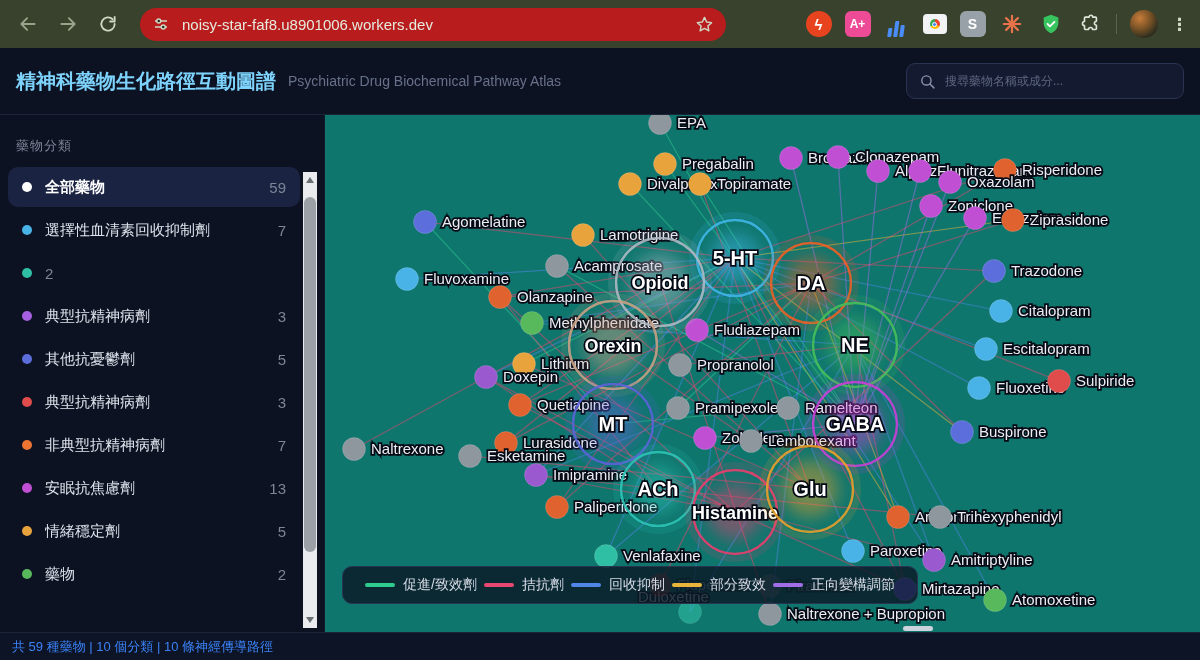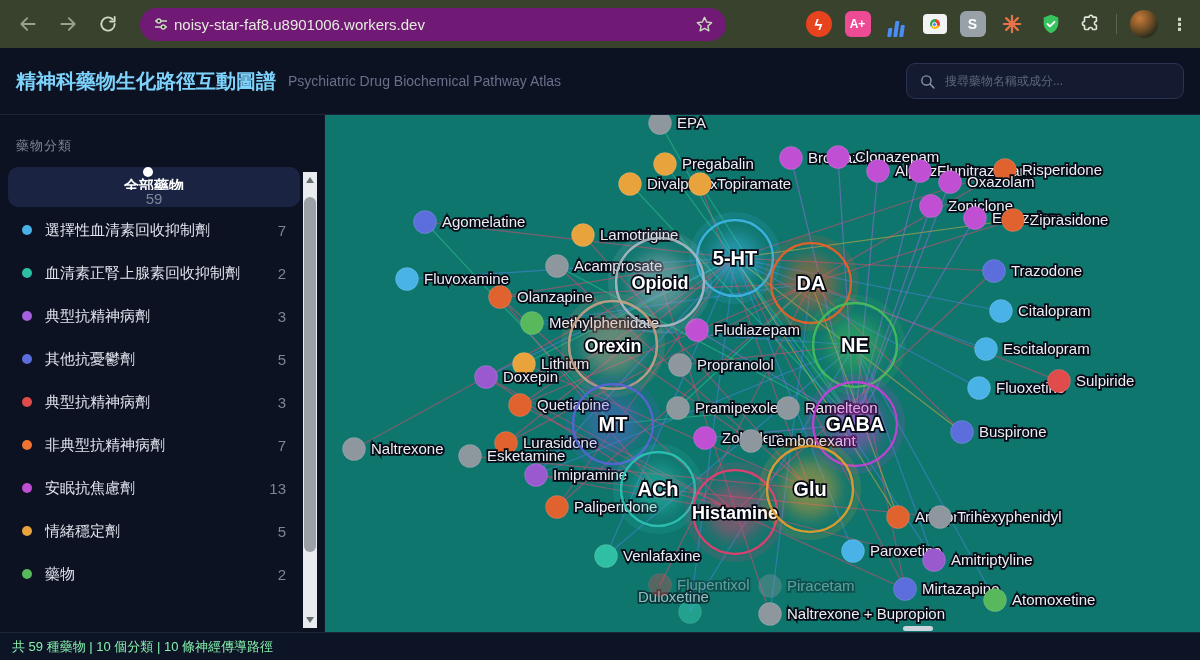--- a/index.html
+++ b/index.html
@@ -4,22 +4,22 @@
 <style>
   * { margin:0; padding:0; box-sizing:border-box; }
   html,body { width:1200px; height:660px; overflow:hidden; background:#0c1222;
     font-family:"Liberation Sans","DejaVu Sans",sans-serif; }
 
   
   .browser-bar { height:48px; background:#38422d; display:flex; align-items:center;
     padding:0 12px; gap:8px; }
   .nav-btn { width:32px; height:32px; display:flex; align-items:center; justify-content:center;
     border-radius:50%; flex:0 0 auto; }
-  .url-pill { width:586px; height:33px; background:#701a75; border-radius:17px;
-    display:flex; align-items:center; padding:0 12px; gap:4px; margin-left:8px; }
+  .url-pill { width:586px; height:33px; background:#b91c1c; border-radius:17px;
+    display:flex; align-items:center; padding:0 12px; gap:12px; margin-left:8px; }
   .url-text { color:#e6eadf; font-size:15px; flex:1; white-space:nowrap; overflow:hidden; }
   .ext-row { margin-left:auto; display:flex; align-items:center; gap:13px; }
   .ext { width:26px; height:26px; display:flex; align-items:center; justify-content:center;
     font-weight:bold; flex:0 0 auto; }
   .ext-bolt { border-radius:50%; background:#e8431f; color:#fff; font-size:15px; }
   .ext-translate { border-radius:6px; background:#ee4b96; color:#fff; font-size:12px; }
   .ext-bars { display:flex; align-items:flex-end; gap:2px; transform:skewX(-8deg); }
   .ext-bars span { width:4px; background:#4b8df8; border-radius:1px; display:block; }
   .ext-window { width:24px; height:20px; background:#f1f3f4; border-radius:4px;
     display:flex; align-items:center; justify-content:center; }
@@ -45,21 +45,21 @@
   .search input { background:transparent; border:none; outline:none; color:#cfd6e8;
     font-size:12px; width:100%; font-family:inherit; }
   .search input::placeholder { color:#5d6680; }
 
   
   .app-body { display:flex; height:517px; }
   .sidebar { width:325px; position:relative; border-right:1px solid #121a2e; background:#0c1222; }
   .side-title { color:#7d8596; font-size:13px; margin:22px 0 12px 16px; letter-spacing:1px; }
   .side-item { display:flex; align-items:center; height:40px; margin:3px 24px 3px 8px;
     padding:0 14px; border-radius:10px; }
-  .side-item.active { background:#1b2342;flex-direction:column; }
+  .side-item.active { background:#1b2342; }
   .dot { width:10px; height:10px; border-radius:50%; margin-right:13px; flex:0 0 auto; }
   .side-label { color:#dfe3ec; font-size:15px; flex:1; white-space:nowrap; overflow:hidden; }
   .side-item.active .side-label { color:#ffffff; font-weight:700; }
   .side-count { color:#7d8596; font-size:15px; }
 
   .scrollbar { position:absolute; right:7px; top:57px; bottom:4px; width:14px; background:#e9ebee; }
   .sb-arrow { position:absolute; left:0; width:14px; height:16px; display:flex;
     align-items:center; justify-content:center; }
   .sb-arrow.up { top:0; } .sb-arrow.down { bottom:0; }
   .tri-up { width:0; height:0; border-left:4px solid transparent; border-right:4px solid transparent;
@@ -76,21 +76,21 @@
     background:rgba(10,15,30,0.74); border:1px solid #2a3352; border-radius:10px;
     display:flex; align-items:center; justify-content:space-between; padding:0 22px; }
   .legend-item { display:flex; align-items:center; gap:8px; }
   .legend-swatch { width:30px; height:4px; border-radius:2px; }
   .legend-label { color:#d8dce8; font-size:14px; white-space:nowrap; }
 
   .hthumb { position:absolute; left:578px; top:511px; width:30px; height:5px;
     background:#cdd3dc; border-radius:3px; }
 
   .app-footer { height:28px; background:#0d1426; border-top:1px solid #1b2438;
-    display:flex; align-items:center; padding:0 12px; color:#86efac; font-size:13px; }
+    display:flex; align-items:center; padding:0 12px; color:#3b82f6; font-size:13px; }
 </style>
 </head>
 <body>
 
 <div class="browser-bar">
   <span class="nav-btn">
     <svg width="20" height="20" viewBox="0 0 24 24">
         <path d="M20 12H5M11 5l-7 7 7 7" stroke="#97a48a" stroke-width="2.2" fill="none" stroke-linecap="round" stroke-linejoin="round"></path>
       </svg>
   </span>
@@ -185,21 +185,20 @@
           <span class="side-label">全部藥物</span>
           <span class="side-count">59</span>
         </div>
         <div class="side-item">
           <span class="dot" style="background: rgb(73, 179, 232);"></span>
           <span class="side-label">選擇性血清素回收抑制劑</span>
           <span class="side-count">7</span>
         </div>
         <div class="side-item">
           <span class="dot" style="background: rgb(47, 191, 164);"></span>
-          <span class="side-label">血清素正腎上腺素回收抑制劑</span>
           <span class="side-count">2</span>
         </div>
         <div class="side-item">
           <span class="dot" style="background: rgb(165, 95, 224);"></span>
           <span class="side-label">典型抗精神病劑</span>
           <span class="side-count">3</span>
         </div>
         <div class="side-item">
           <span class="dot" style="background: rgb(91, 110, 219);"></span>
           <span class="side-label">其他抗憂鬱劑</span>
@@ -583,19 +582,41 @@
           <circle cx="410" cy="397" r="42" fill="none" stroke="#e83e6e" stroke-width="2.5" opacity="0.9"></circle>
           <text x="410" y="404" fill="#ffffff" text-anchor="middle" font-size="18" font-weight="bold" stroke="#060a15" stroke-width="3.5" paint-order="stroke">Histamine</text>
         </g>
         <g>
           <circle cx="485" cy="374" r="28.380000000000003" fill="#e8a02a" opacity="0.45" filter="url(#hubblur)"></circle>
           <circle cx="485" cy="374" r="48" fill="none" stroke="#e8a02a" stroke-width="6" opacity="0.14"></circle>
           <circle cx="485" cy="374" r="43" fill="none" stroke="#e8a02a" stroke-width="2.5" opacity="0.9"></circle>
           <text x="485" y="381" fill="#ffffff" text-anchor="middle" font-size="20" font-weight="bold" stroke="#060a15" stroke-width="3.5" paint-order="stroke">Glu</text>
         </g>
       </svg>
+    <div class="legend" id="legend">
+        <span class="legend-item">
+          <span class="legend-swatch" style="background: rgb(46, 204, 143);"></span>
+          <span class="legend-label">促進/致效劑</span>
+        </span>
+        <span class="legend-item">
+          <span class="legend-swatch" style="background: rgb(232, 71, 111);"></span>
+          <span class="legend-label">拮抗劑</span>
+        </span>
+        <span class="legend-item">
+          <span class="legend-swatch" style="background: rgb(79, 134, 232);"></span>
+          <span class="legend-label">回收抑制</span>
+        </span>
+        <span class="legend-item">
+          <span class="legend-swatch" style="background: rgb(232, 181, 58);"></span>
+          <span class="legend-label">部分致效</span>
+        </span>
+        <span class="legend-item">
+          <span class="legend-swatch" style="background: rgb(160, 110, 232);"></span>
+          <span class="legend-label">正向變構調節</span>
+        </span>
+      </div>
     <div class="hthumb"></div>
   </div>
 </div>
 
 <div class="app-footer">
   <span>共 59 種藥物 | 10 個分類 | 10 條神經傳導路徑</span>
 </div>
 
 </body></html>

